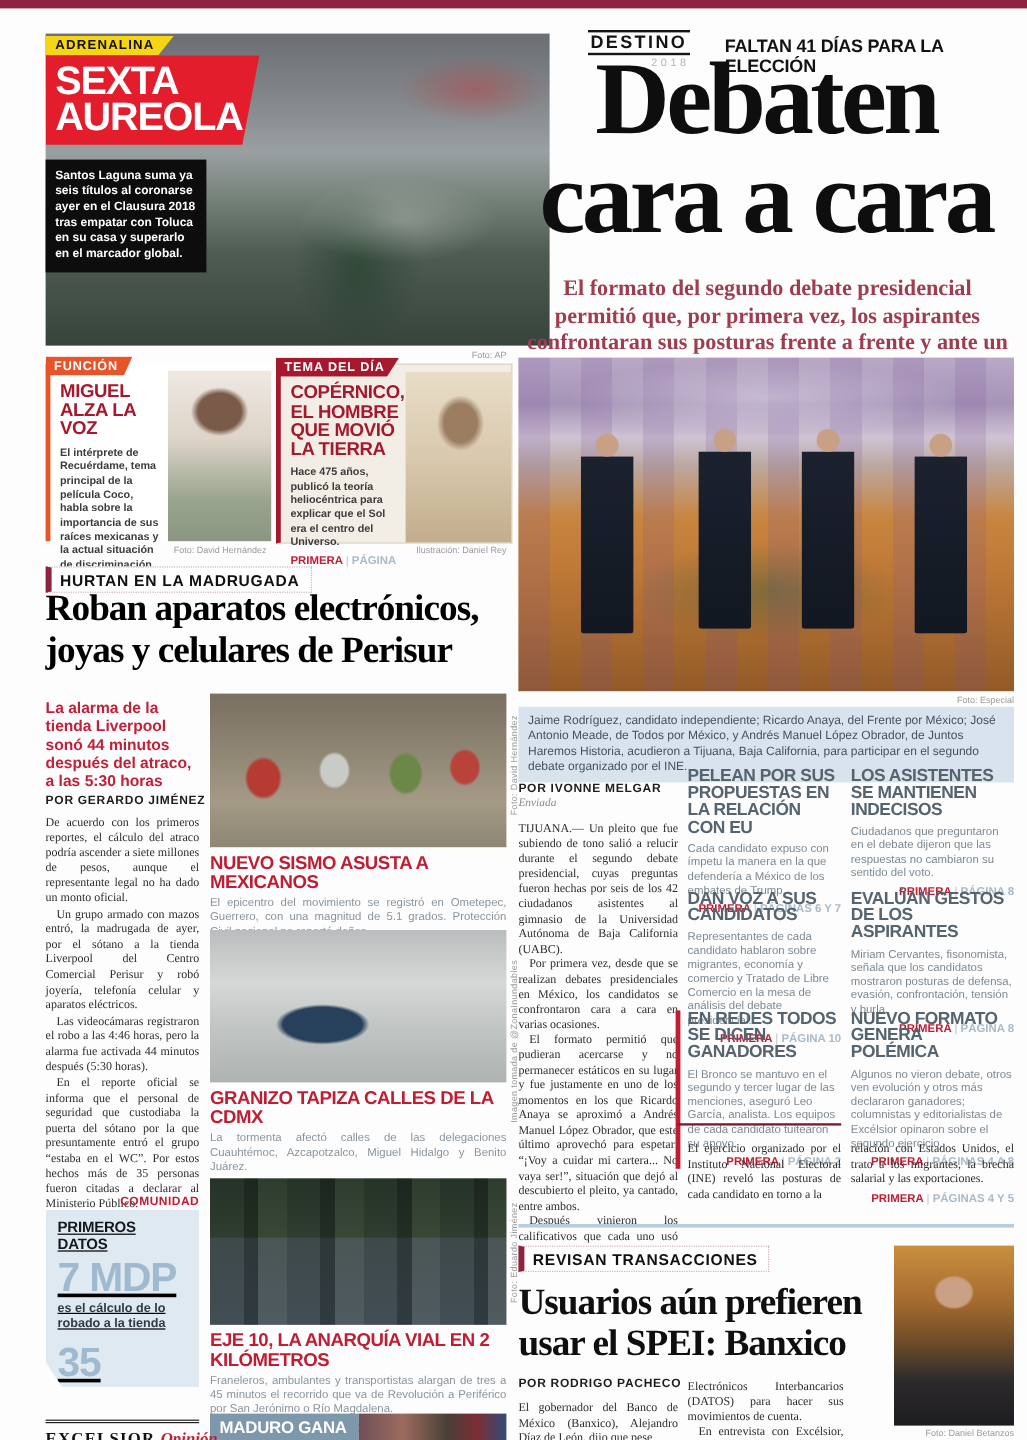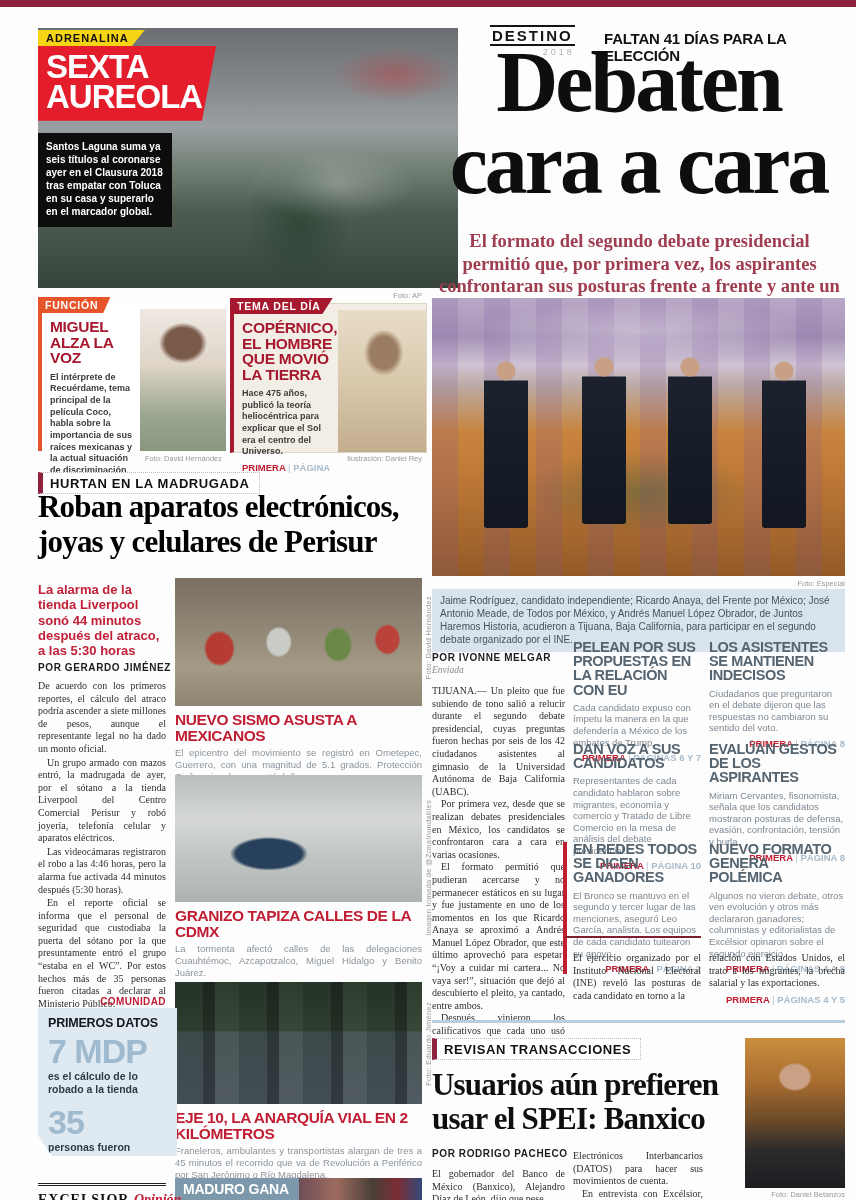--- a/index.html
+++ b/index.html
@@ -109,22 +109,22 @@
   .mini-block{position:absolute;left:175px;width:247px;}
   .mini-block .mb-body{font-size:9.5px;line-height:1.25;color:#8a949d;margin-top:4px;text-align:justify;}
 
   
   .maduro{position:absolute;left:175px;top:1178px;width:247px;height:22px;display:flex;}
   .maduro-label{background:#7e98ab;color:#fff;font-weight:bold;font-size:14px;letter-spacing:-.2px;
     padding:3px 10px 0 8px;white-space:nowrap;text-align:right;}
   .maduro-photo{flex:1;background:linear-gradient(90deg,#6e4f57 0%,#9d6b5e 30%,#494038 60%,#7b2d35 80%,#324b7a 100%);}
 
   
-  .datos{position:absolute;left:38px;top:1008px;width:139px;height:148px;background:#dfe9f1;
-    clip-path:polygon(0 0,100% 0,100% 100%,14px 100%,0 86%);padding:8px 10px;box-sizing:border-box;}
+  .datos{position:absolute;left:38px;top:1008px;width:128px;height:148px;background:#dfe9f1;
+    clip-path:polygon(0 0,100% 0,100% 100%,14px 100%,0 86%);padding:8px 10px;box-sizing:border-box;text-decoration:underline;}
   .datos-title{font-weight:bold;font-size:12.5px;letter-spacing:-.2px;color:#14181c;}
   .datos-num{font-weight:bold;font-size:34px;letter-spacing:-1px;color:#9fb9cf;line-height:1;margin-top:4px;}
   .datos-label{font-weight:bold;font-size:10.5px;line-height:1.2;color:#2f3a42;margin-top:2px;}
 
   
   .opinion{position:absolute;left:38px;top:1183px;width:128px;border-top:3px double #222;padding-top:4px;text-align:center;white-space:nowrap;}
   .opinion .b1{font-weight:bold;font-size:14px;letter-spacing:1px;color:#111;font-family:"Liberation Serif",serif;}
   .opinion .b2{font-style:italic;font-weight:bold;font-size:14px;color:#c01d33;font-family:"Liberation Serif",serif;}
 
   

